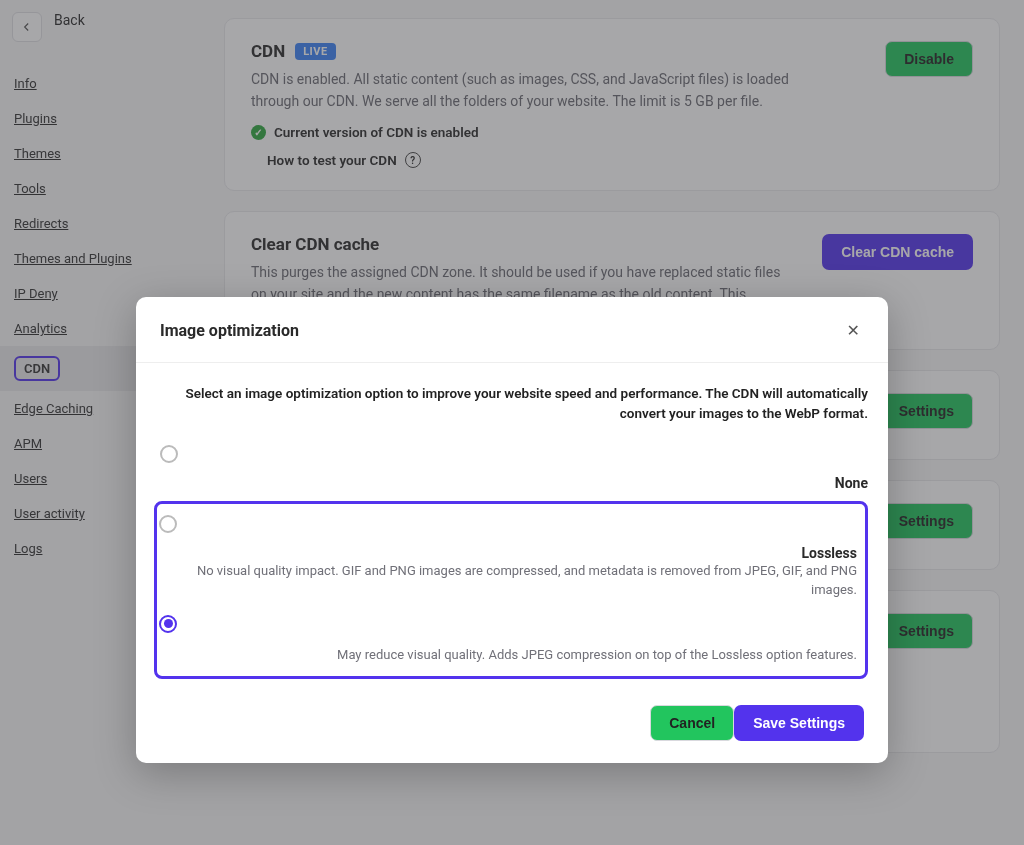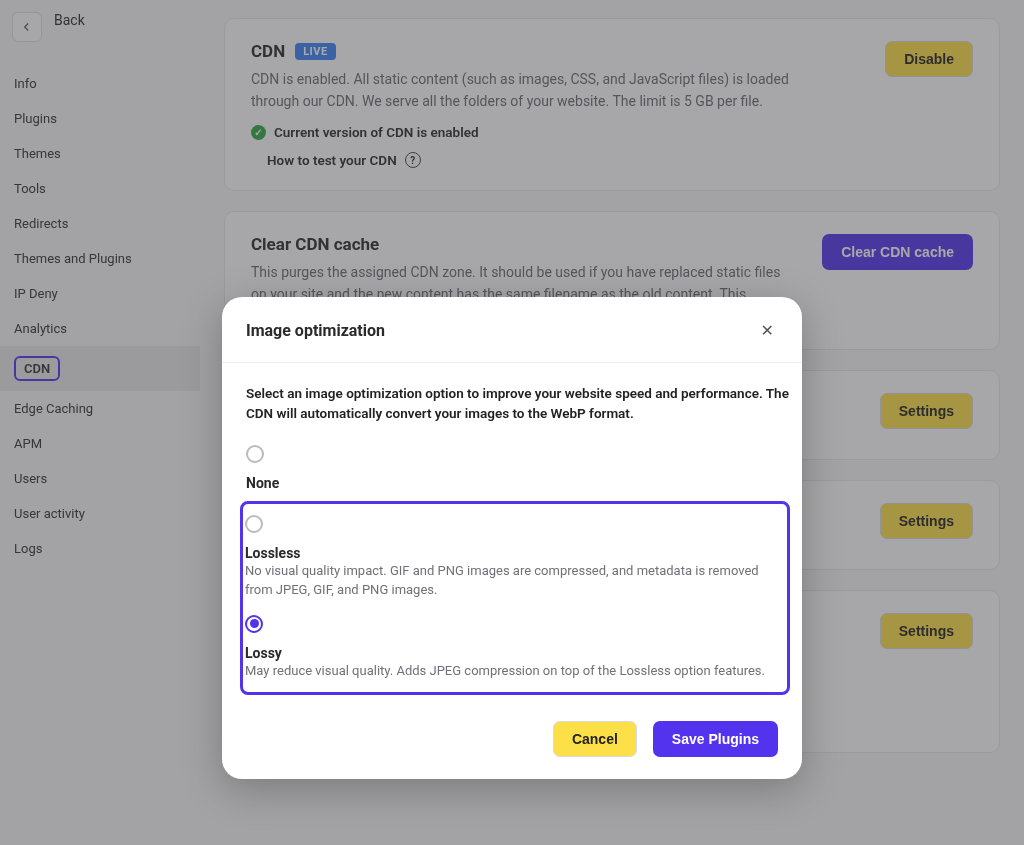--- a/index.html
+++ b/index.html
@@ -2,52 +2,52 @@
 <html><head>
 <meta charset="utf-8">
 <style>
   * { box-sizing: border-box; margin: 0; padding: 0; }
   html, body { width: 1024px; height: 845px; font-family: -apple-system, BlinkMacSystemFont, "Segoe UI", Roboto, sans-serif; background: #f7f7f8; color: #2a2a2a; overflow: hidden; }
   .app { display: flex; height: 100%; }
   .sidebar { width: 200px; padding: 12px 0; }
   .back-row { display: flex; align-items: flex-start; gap: 12px; padding: 0 12px 24px 12px; }
   .back-btn { width: 30px; height: 30px; border: 1px solid #e0e0e3; border-radius: 6px; display: flex; align-items: center; justify-content: center; background: #fff; cursor: pointer; }
   .back-label { font-size: 14px; color: #2a2a2a; }
-  .nav { display: flex; flex-direction: column; }
+  .nav { display: flex; flex-direction: column; text-decoration: underline; }
   .nav-item { font-size: 13px; color: #333; padding: 10px 14px; cursor: pointer; }
   .nav-item.active-wrap { background: #e9e9ec; }
   .nav-item .inner-active { display: inline-block; border: 2.5px solid #5333ed; border-radius: 6px; padding: 3px 8px; font-weight: 600; }
   .main { flex: 1; padding: 18px 24px; overflow: hidden; }
   .card { background: #fff; border: 1px solid #e9e9ec; border-radius: 10px; padding: 22px 26px; margin-bottom: 20px; }
   .card h2 { font-size: 17px; font-weight: 700; margin-bottom: 6px; display: flex; align-items: center; gap: 10px; }
   .live { background: #3b82f6; color: #fff; font-size: 11px; font-weight: 700; padding: 2px 8px; border-radius: 4px; letter-spacing: .5px; }
   .desc { font-size: 14px; color: #6b6b73; line-height: 1.55; margin-top: 8px; max-width: 540px; }
   .check-row { display: flex; align-items: center; gap: 8px; margin-top: 12px; font-size: 13.5px; font-weight: 600; }
   .check-dot { width: 15px; height: 15px; background: #2fa83f; border-radius: 50%; display: inline-flex; align-items: center; justify-content: center; color: #fff; font-size: 10px; }
   .howto { display: flex; align-items: center; gap: 8px; margin-top: 12px; font-size: 13.5px; font-weight: 600; margin-left: 16px; }
   .q-icon { width: 16px; height: 16px; border: 1.5px solid #444; border-radius: 50%; display: inline-flex; align-items: center; justify-content: center; font-size: 10px; }
   .card-row { display: flex; justify-content: space-between; align-items: flex-start; gap: 20px; }
   .btn { border-radius: 7px; font-size: 14px; font-weight: 600; padding: 9px 18px; cursor: pointer; border: 1px solid transparent; }
-  .btn-outline { background: #fde047; border-color: #d9d9de; color: #222; }
+  .btn-outline { background: #22c55e; border-color: #d9d9de; color: #222; }
   .btn-primary { background: #5333ed; color: #fff; }
   .overlay { position: absolute; inset: 0; background: rgba(60,60,65,0.45); display: flex; align-items: flex-start; justify-content: center; padding-top: 297px; }
-  .modal { width: 580px; background: #fff; border-radius: 20px; box-shadow: 0 10px 40px rgba(0,0,0,0.25); overflow: hidden; }
+  .modal { width: 752px; background: #fff; border-radius: 10px; box-shadow: 0 10px 40px rgba(0,0,0,0.25); overflow: hidden; }
   .modal-header { display: flex; justify-content: space-between; align-items: center; padding: 20px 24px 18px 24px; border-bottom: 1px solid #eee; }
   .modal-header h3 { font-size: 16px; font-weight: 700; }
   .close { font-size: 16px; color: #555; cursor: pointer; padding: 4px; }
-  .modal-body { padding: 20px 12px 8px 24px; }
+  .modal-body { padding: 20px 20px 8px 24px; text-align: right; }
   .modal-desc { font-size: 13.5px; font-weight: 600; color: #222; line-height: 1.5; margin-bottom: 16px; }
   .opt { display: flex; gap: 12px; padding: 4px 0 10px 0; flex-direction: column; }
   .radio { width: 18px; height: 18px; border: 2px solid #bbb; border-radius: 50%; flex-shrink: 0; margin-top: 1px; display: inline-flex; align-items: center; justify-content: center; }
   .radio.checked { border-color: #5333ed; }
   .radio.checked::after { content: ""; width: 9px; height: 9px; background: #5333ed; border-radius: 50%; }
   .opt-title { font-size: 14px; font-weight: 700; }
   .opt-desc { font-size: 13px; color: #707078; margin-top: 0; line-height: 1.5; }
   .highlight-box { border: 3.5px solid #5333ed; border-radius: 8px; padding: 6px 8px 2px 2px; margin-left: -6px; }
-  .modal-footer { display: flex; justify-content: flex-end; gap: 16px; padding: 18px 24px 22px 24px; }
+  .modal-footer { display: flex; justify-content: flex-end; gap: 0; padding: 18px 24px 22px 24px; }
   svg.arrow { width: 14px; height: 14px; stroke: #555; stroke-width: 2; fill: none; }
 </style>
 </head>
 <body>
 
 <div class="app">
   <aside class="sidebar">
     <div class="back-row">
       <button class="back-btn">
         <svg class="arrow" viewBox="0 0 24 24">
@@ -153,24 +153,23 @@
         <div class="opt">
           <span class="radio"></span>
           <div>
             <div class="opt-title">Lossless</div>
             <div class="opt-desc">No visual quality impact. GIF and PNG images are compressed, and metadata is removed from JPEG, GIF, and PNG images.</div>
           </div>
         </div>
         <div class="opt">
           <span class="radio checked"></span>
           <div>
-            <div class="opt-title">Lossy</div>
             <div class="opt-desc">May reduce visual quality. Adds JPEG compression on top of the Lossless option features.</div>
           </div>
         </div>
       </div>
     </div>
     <div class="modal-footer">
       <button class="btn btn-outline">Cancel</button>
-      <button class="btn btn-primary">Save Plugins</button>
+      <button class="btn btn-primary">Save Settings</button>
     </div>
   </div>
 </div>
 
 </body></html>

